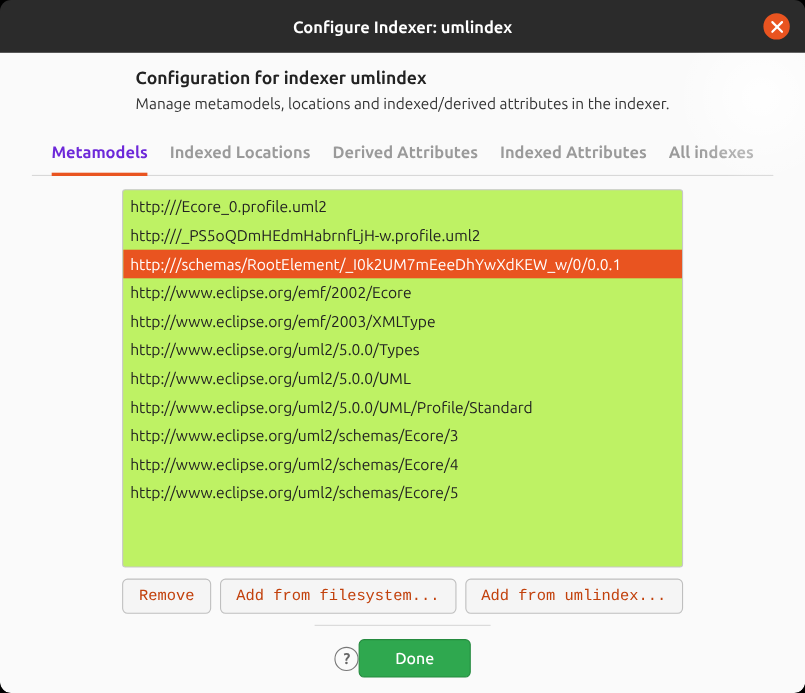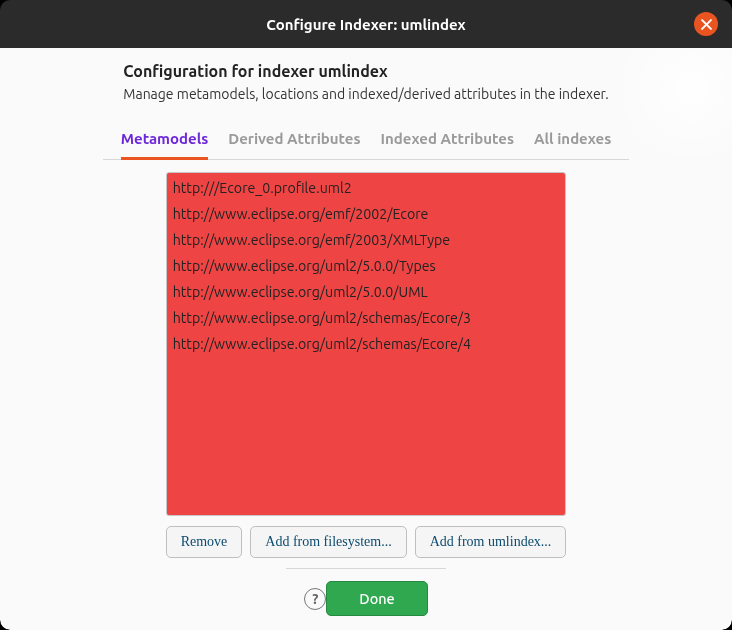--- a/index.html
+++ b/index.html
@@ -97,21 +97,21 @@
   }
   .content {
     padding: 12px 18px 10px 18px;
     flex: 1;
     display: flex;
     flex-direction: column;
     min-height: 0;
   }
   .listbox {
     border: 1px solid #c7c7c7;
-    background: #ef4444;
+    background: #bef264;
     border-radius: 3px;
     overflow-y: auto;
     flex: 1;
     padding: 2px 0;
   }
   .list-item {
     padding: 2px 6px;
     font-size: 14.2px;
     color: #222;
     cursor: pointer;
@@ -126,23 +126,23 @@
     display: flex;
     gap: 8px;
     margin-top: 10px;
   }
   .btn {
     border: 1px solid #bfbfbf;
     background: #f5f5f5;
     border-radius: 5px;
     padding: 7px 14px;
     font-size: 14px;
-    color: #0c4a6e;
-    cursor: pointer;
-    font-family: Liberation Serif, serif;
+    color: #c2410c;
+    cursor: pointer;
+    font-family: Liberation Mono, monospace;
   }
   .footer {
     border-top: 1px solid #d8d8d8;
     padding: 12px 18px 14px 18px;
     display: flex;
     align-items: center;
     justify-content: space-between;
     background: #fafafa;
   }
   .help-icon {
@@ -197,34 +197,39 @@
 
   <div class="client">
 
     <div class="header">
       <h1>Configuration for indexer umlindex</h1>
       <p>Manage metamodels, locations and indexed/derived attributes in the indexer.</p>
     </div>
 
     <div class="tabs" id="tabs">
         <div class="tab active">Metamodels</div>
+        <div class="tab">Indexed Locations</div>
         <div class="tab">Derived Attributes</div>
         <div class="tab">Indexed Attributes</div>
         <div class="tab">All indexes</div>
       </div>
 
     <div class="content">
       <div class="listbox" id="listbox">
           <div class="list-item">http:///Ecore_0.profile.uml2</div>
+          <div class="list-item">http:///_PS5oQDmHEdmHabrnfLjH-w.profile.uml2</div>
+          <div class="list-item selected">http:///schemas/RootElement/_I0k2UM7mEeeDhYwXdKEW_w/0/0.0.1</div>
           <div class="list-item">http://www.eclipse.org/emf/2002/Ecore</div>
           <div class="list-item">http://www.eclipse.org/emf/2003/XMLType</div>
           <div class="list-item">http://www.eclipse.org/uml2/5.0.0/Types</div>
           <div class="list-item">http://www.eclipse.org/uml2/5.0.0/UML</div>
+          <div class="list-item">http://www.eclipse.org/uml2/5.0.0/UML/Profile/Standard</div>
           <div class="list-item">http://www.eclipse.org/uml2/schemas/Ecore/3</div>
           <div class="list-item">http://www.eclipse.org/uml2/schemas/Ecore/4</div>
+          <div class="list-item">http://www.eclipse.org/uml2/schemas/Ecore/5</div>
         </div>
       <div class="button-row">
         <button class="btn">Remove</button>
         <button class="btn">Add from filesystem...</button>
         <button class="btn">Add from umlindex...</button>
       </div>
     </div>
 
     <div class="footer">
       <div class="help-icon">

